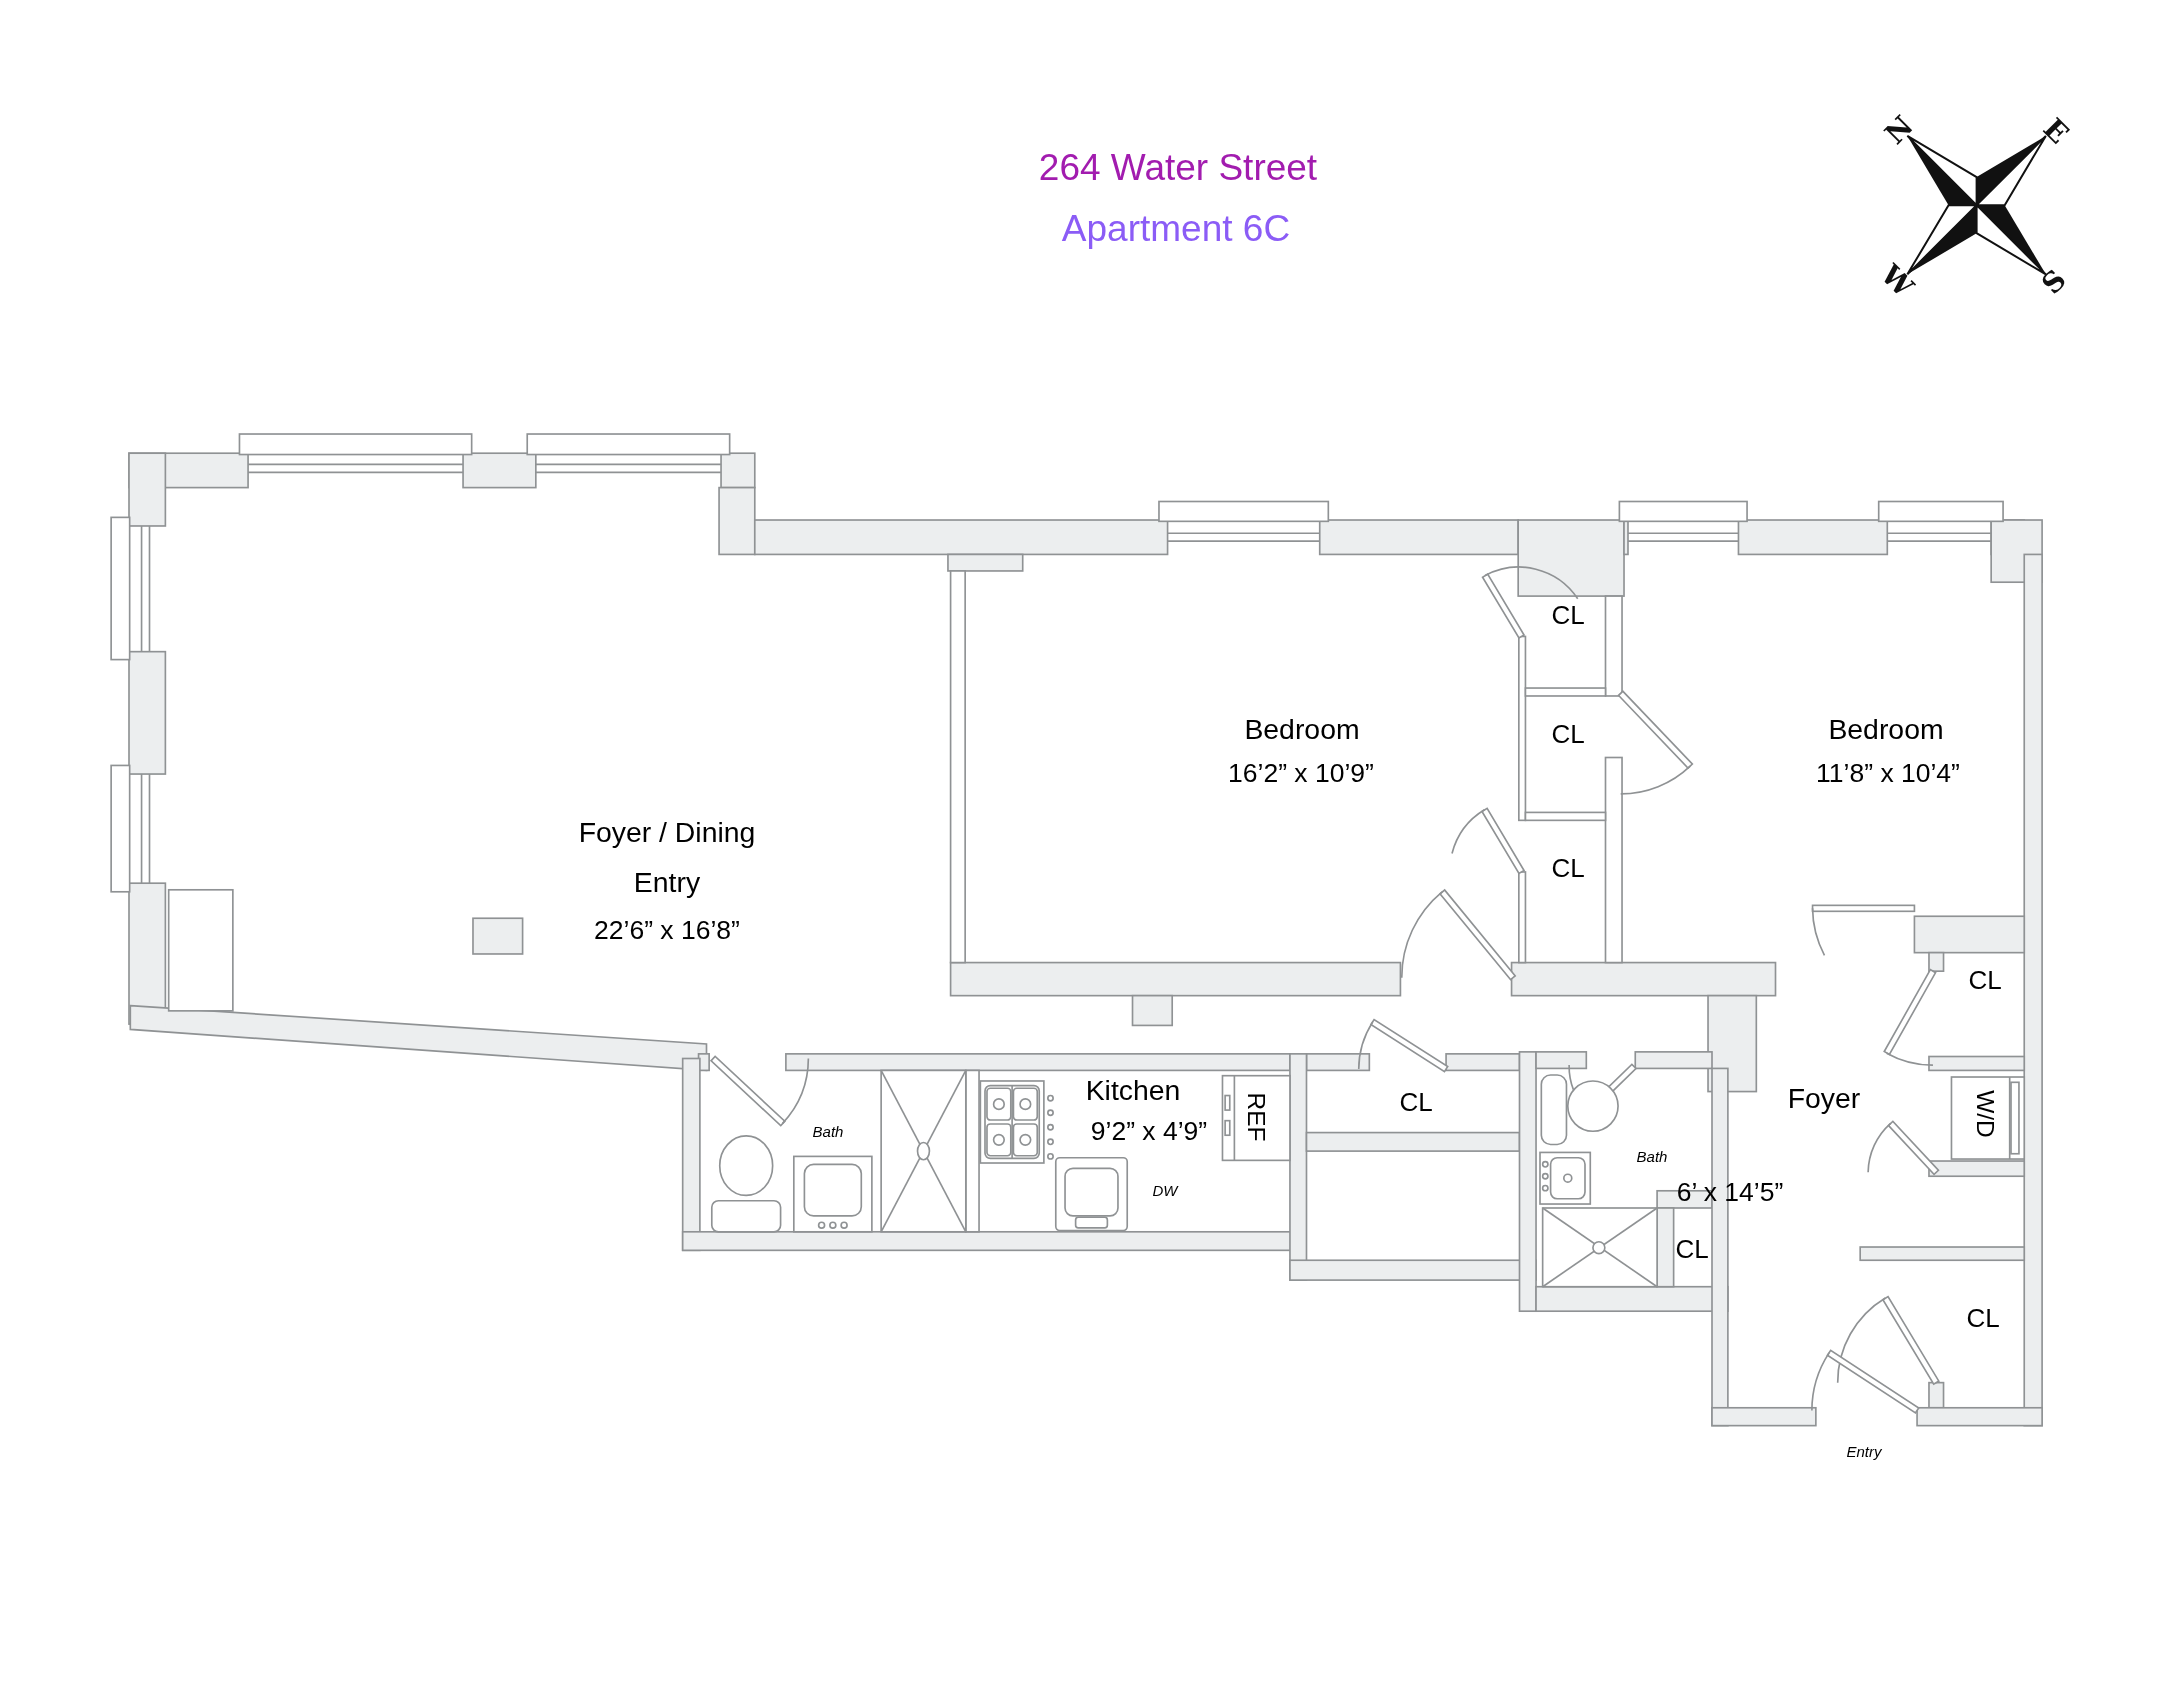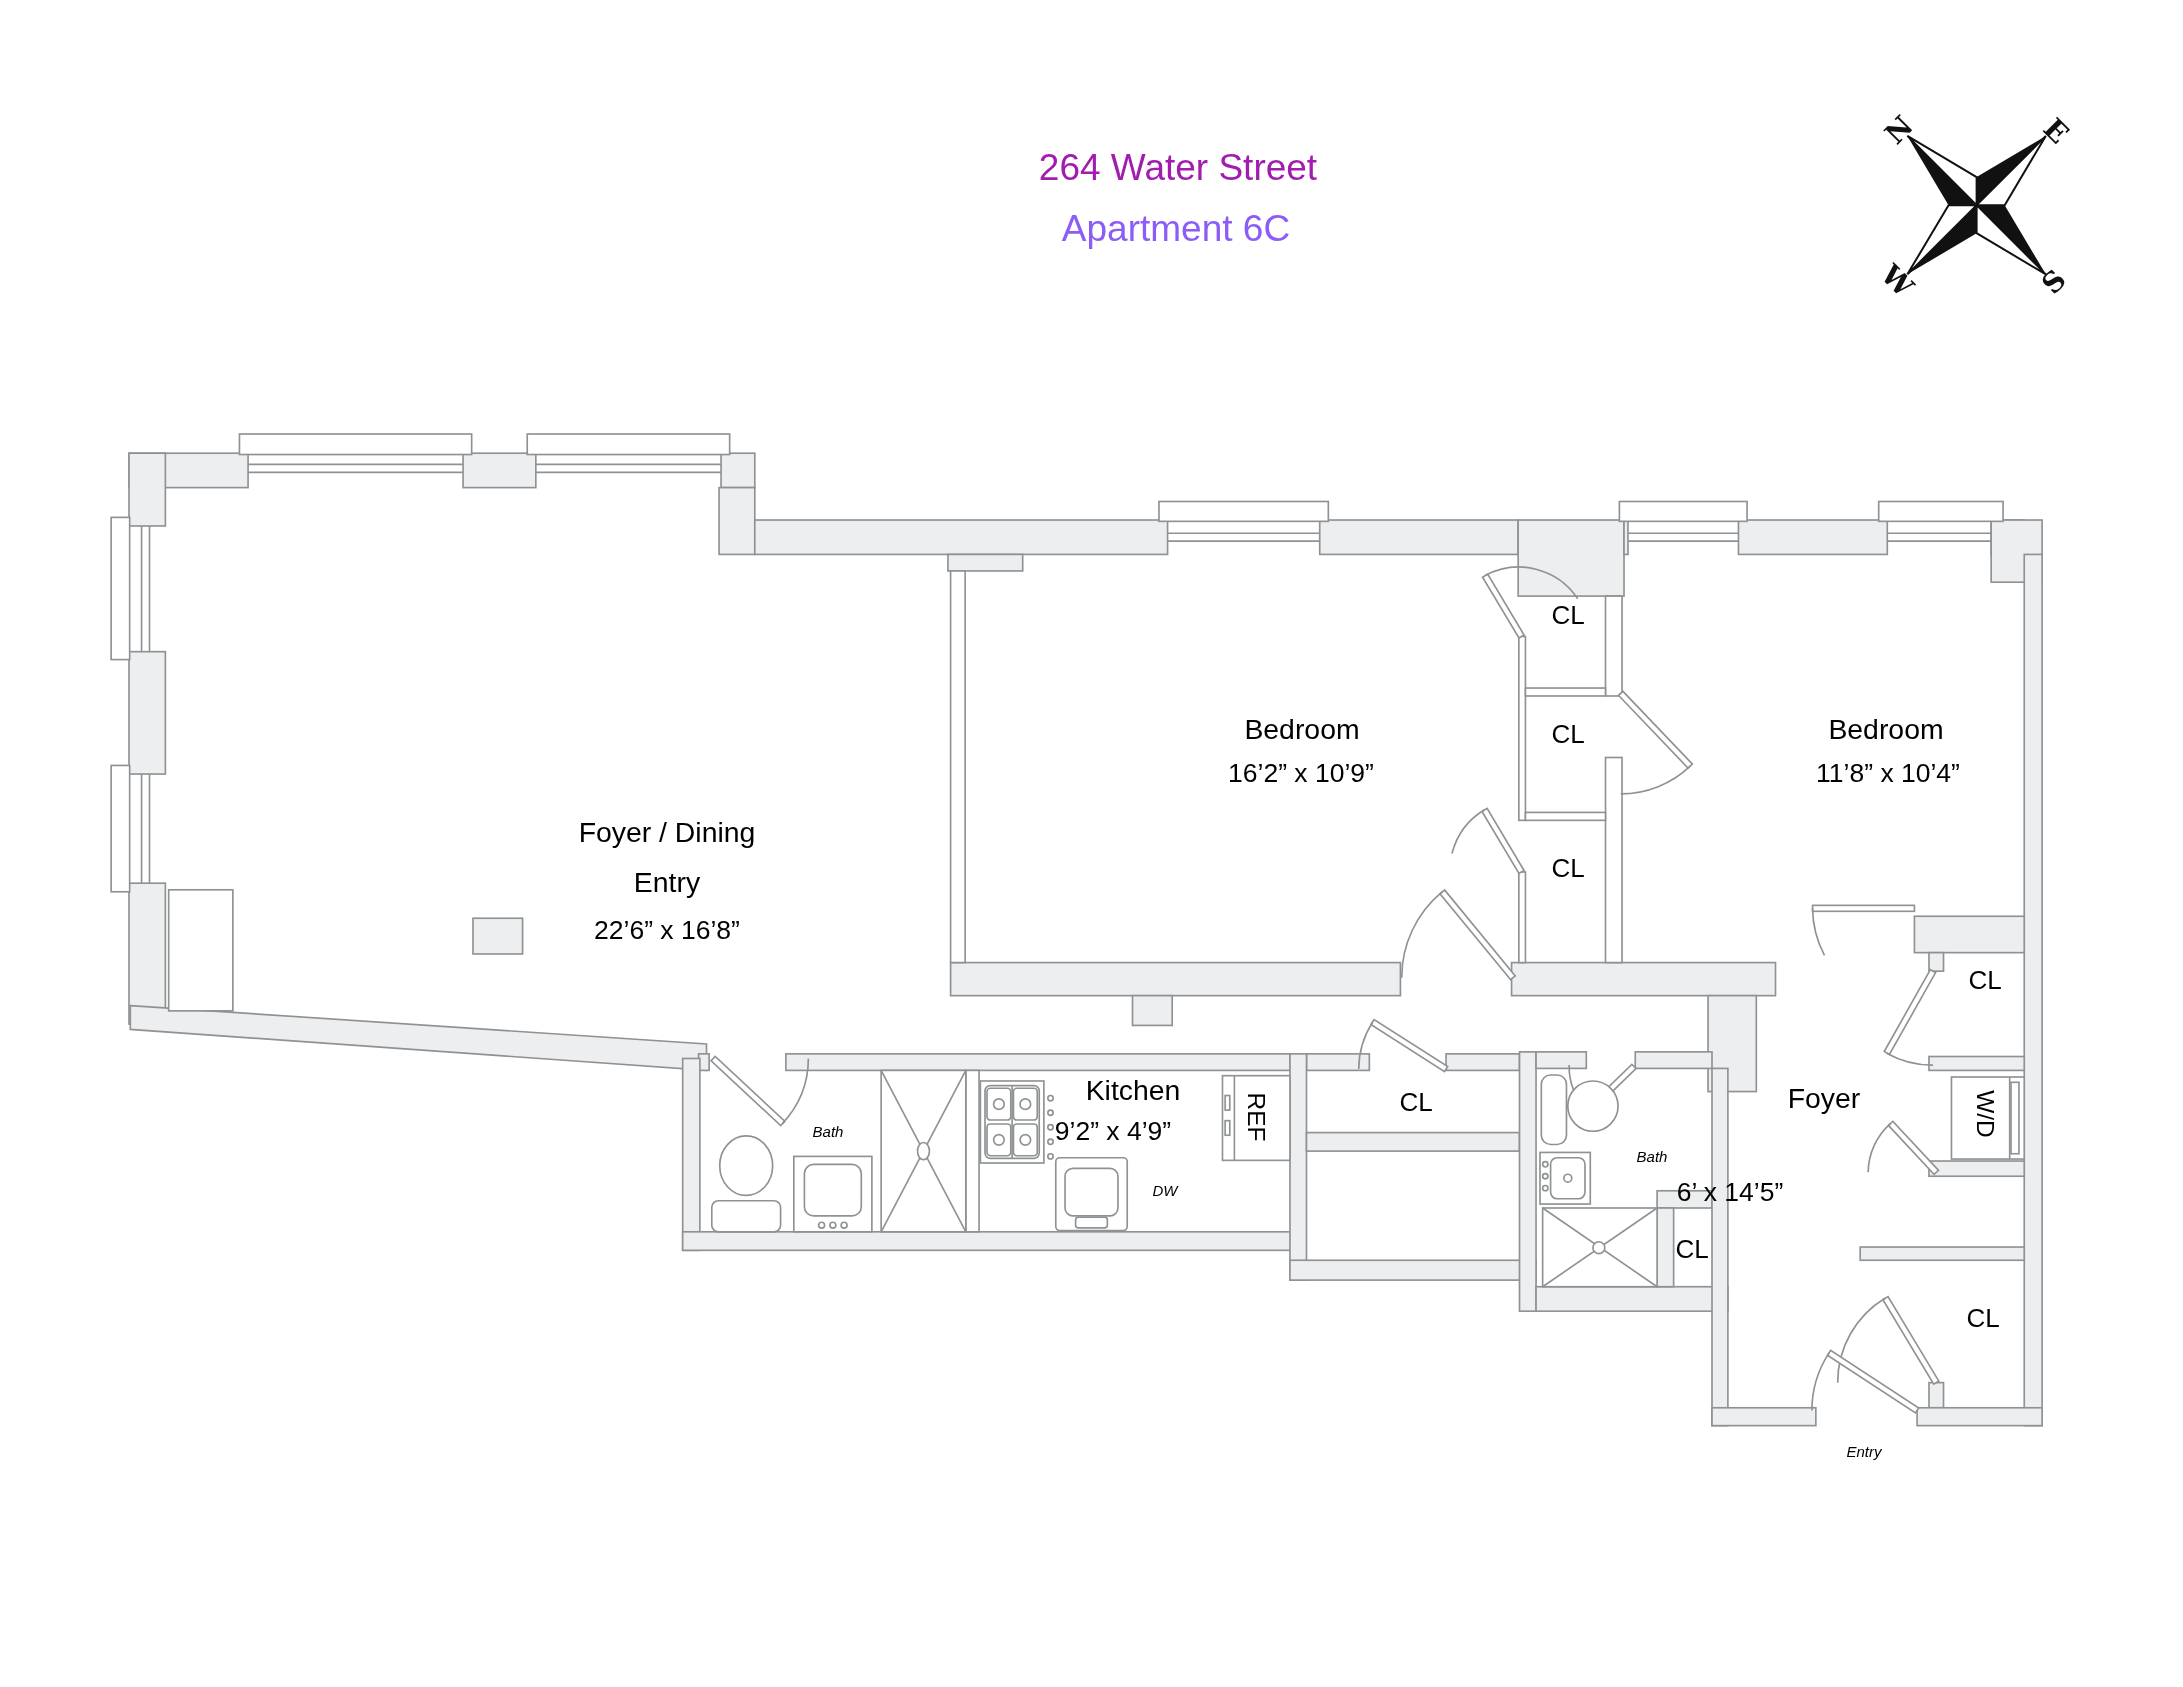--- a/index.html
+++ b/index.html
@@ -295,21 +295,21 @@
   <div class="lbl room" style="left:667px;top:882px;">Entry</div>
   <div class="lbl dims" style="left:667px;top:930px;">22’6” x 16’8”</div>
 
   <div class="lbl room" style="left:1302px;top:729px;">Bedroom</div>
   <div class="lbl dims" style="left:1301px;top:773px;">16’2” x 10’9”</div>
 
   <div class="lbl room" style="left:1886px;top:729px;">Bedroom</div>
   <div class="lbl dims" style="left:1888px;top:773px;">11’8” x 10’4”</div>
 
   <div class="lbl room" style="left:1133px;top:1090px;">Kitchen</div>
-  <div class="lbl dims" style="left:1113px;top:1131px;text-align:center;">9’2” x 4’9”</div>
+  <div class="lbl dims" style="left:1149px;top:1131px;text-align:center;">9’2” x 4’9”</div>
 
   <div class="lbl small" style="left:828px;top:1131px;">Bath</div>
   <div class="lbl small" style="left:1652px;top:1156px;">Bath</div>
 
   <div class="lbl room" style="left:1824px;top:1098px;">Foyer</div>
   <div class="lbl dims" style="left:1730px;top:1192px;">6’ x 14’5”</div>
 
   <div class="lbl small" style="left:1864px;top:1451px;">Entry</div>
 
   <div class="lbl tiny" style="left:1568px;top:615px;">CL</div>

